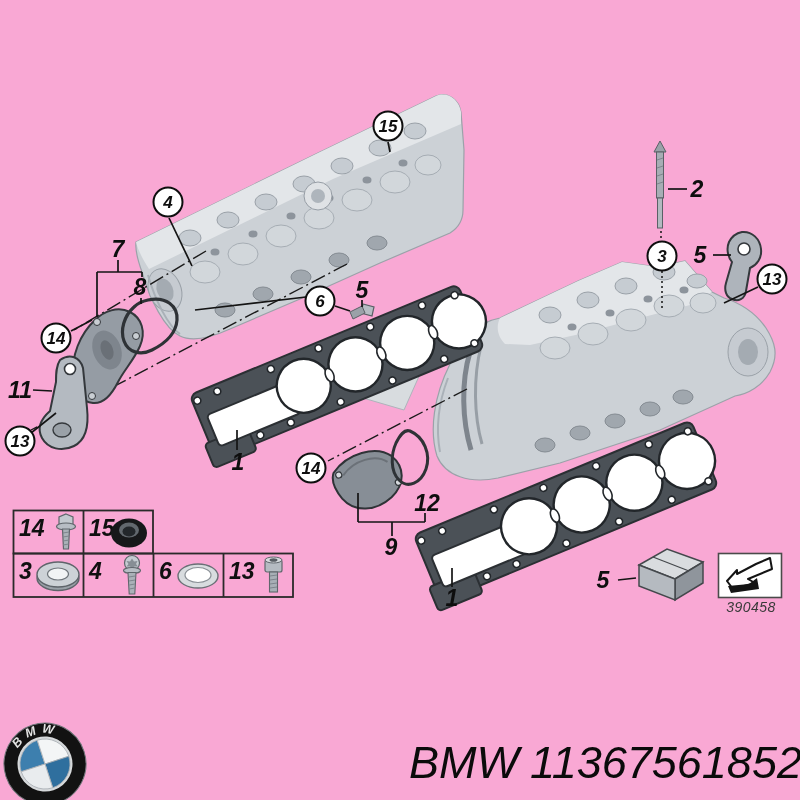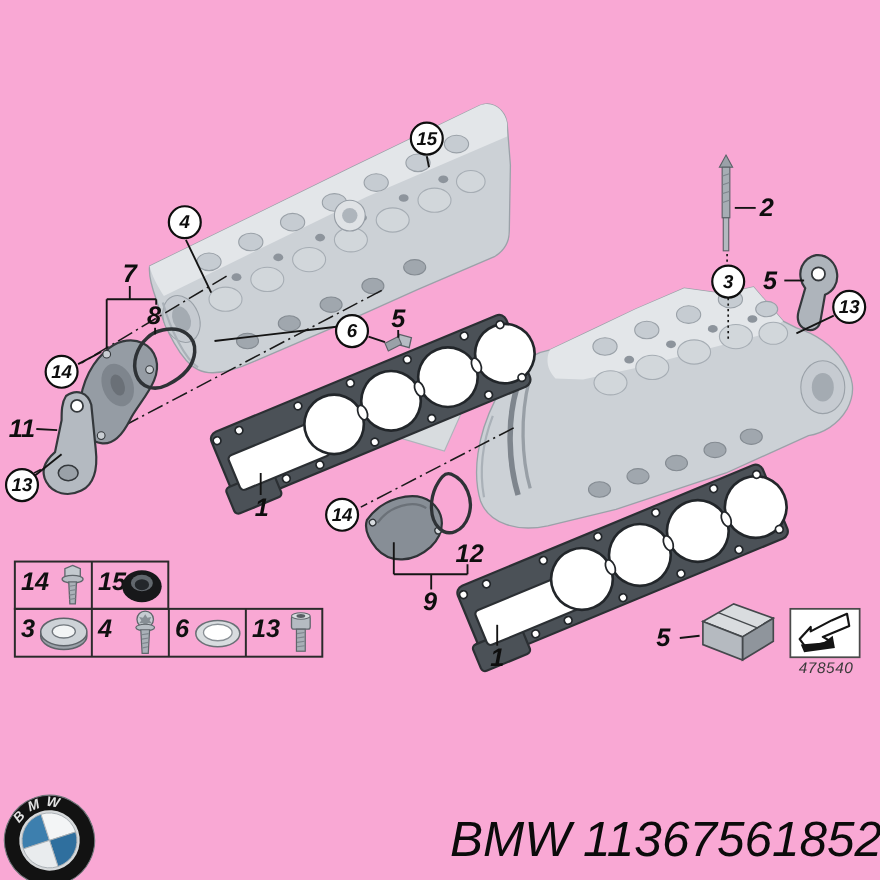--- a/index.html
+++ b/index.html
@@ -343,21 +343,21 @@
   <span class="cnum">13</span>
   <svg class="cicon" style="left:36px;top:2px" width="30" height="42">
     <rect x="6" y="5" width="17" height="12" rx="2" fill="#b5bbc2" stroke="#60666c" stroke-width="1.2"></rect>
     <ellipse cx="14.5" cy="5" rx="8.5" ry="3" fill="#d7dbde" stroke="#60666c" stroke-width="1"></ellipse>
     <ellipse cx="14.5" cy="5" rx="4" ry="1.8" fill="#585e64"></ellipse>
     <rect x="10.5" y="17" width="8" height="20" fill="#a8afb6" stroke="#60666c" stroke-width="1.1"></rect>
     <path d="M11,21 L18,20 M11,25 L18,24 M11,29 L18,28 M11,33 L18,32" stroke="#7e858d" stroke-width="1"></path>
   </svg>
 </div>
 
-<div class="refcode">478540</div>
+<div class="refcode">390458</div>
 
 <svg class="logo" width="88" height="88">
   <g transform="rotate(-18 44 44)">
     <circle cx="44" cy="44" r="41" fill="#121212" stroke="#6e7478" stroke-width="1"></circle>
     <circle cx="44" cy="44" r="27.5" fill="#d6d9db"></circle>
     <path d="M44,44 L44,19 A25,25 0 0 0 19,44 Z" fill="#3d7fae" stroke="#aab0b5" stroke-width="0.8"></path>
     <path d="M44,44 L69,44 A25,25 0 0 0 44,19 Z" fill="#f3f5f6" stroke="#aab0b5" stroke-width="0.8"></path>
     <path d="M44,44 L44,69 A25,25 0 0 0 69,44 Z" fill="#2f6f9e" stroke="#aab0b5" stroke-width="0.8"></path>
     <path d="M44,44 L19,44 A25,25 0 0 0 44,69 Z" fill="#e9ecee" stroke="#aab0b5" stroke-width="0.8"></path>
     <defs>

